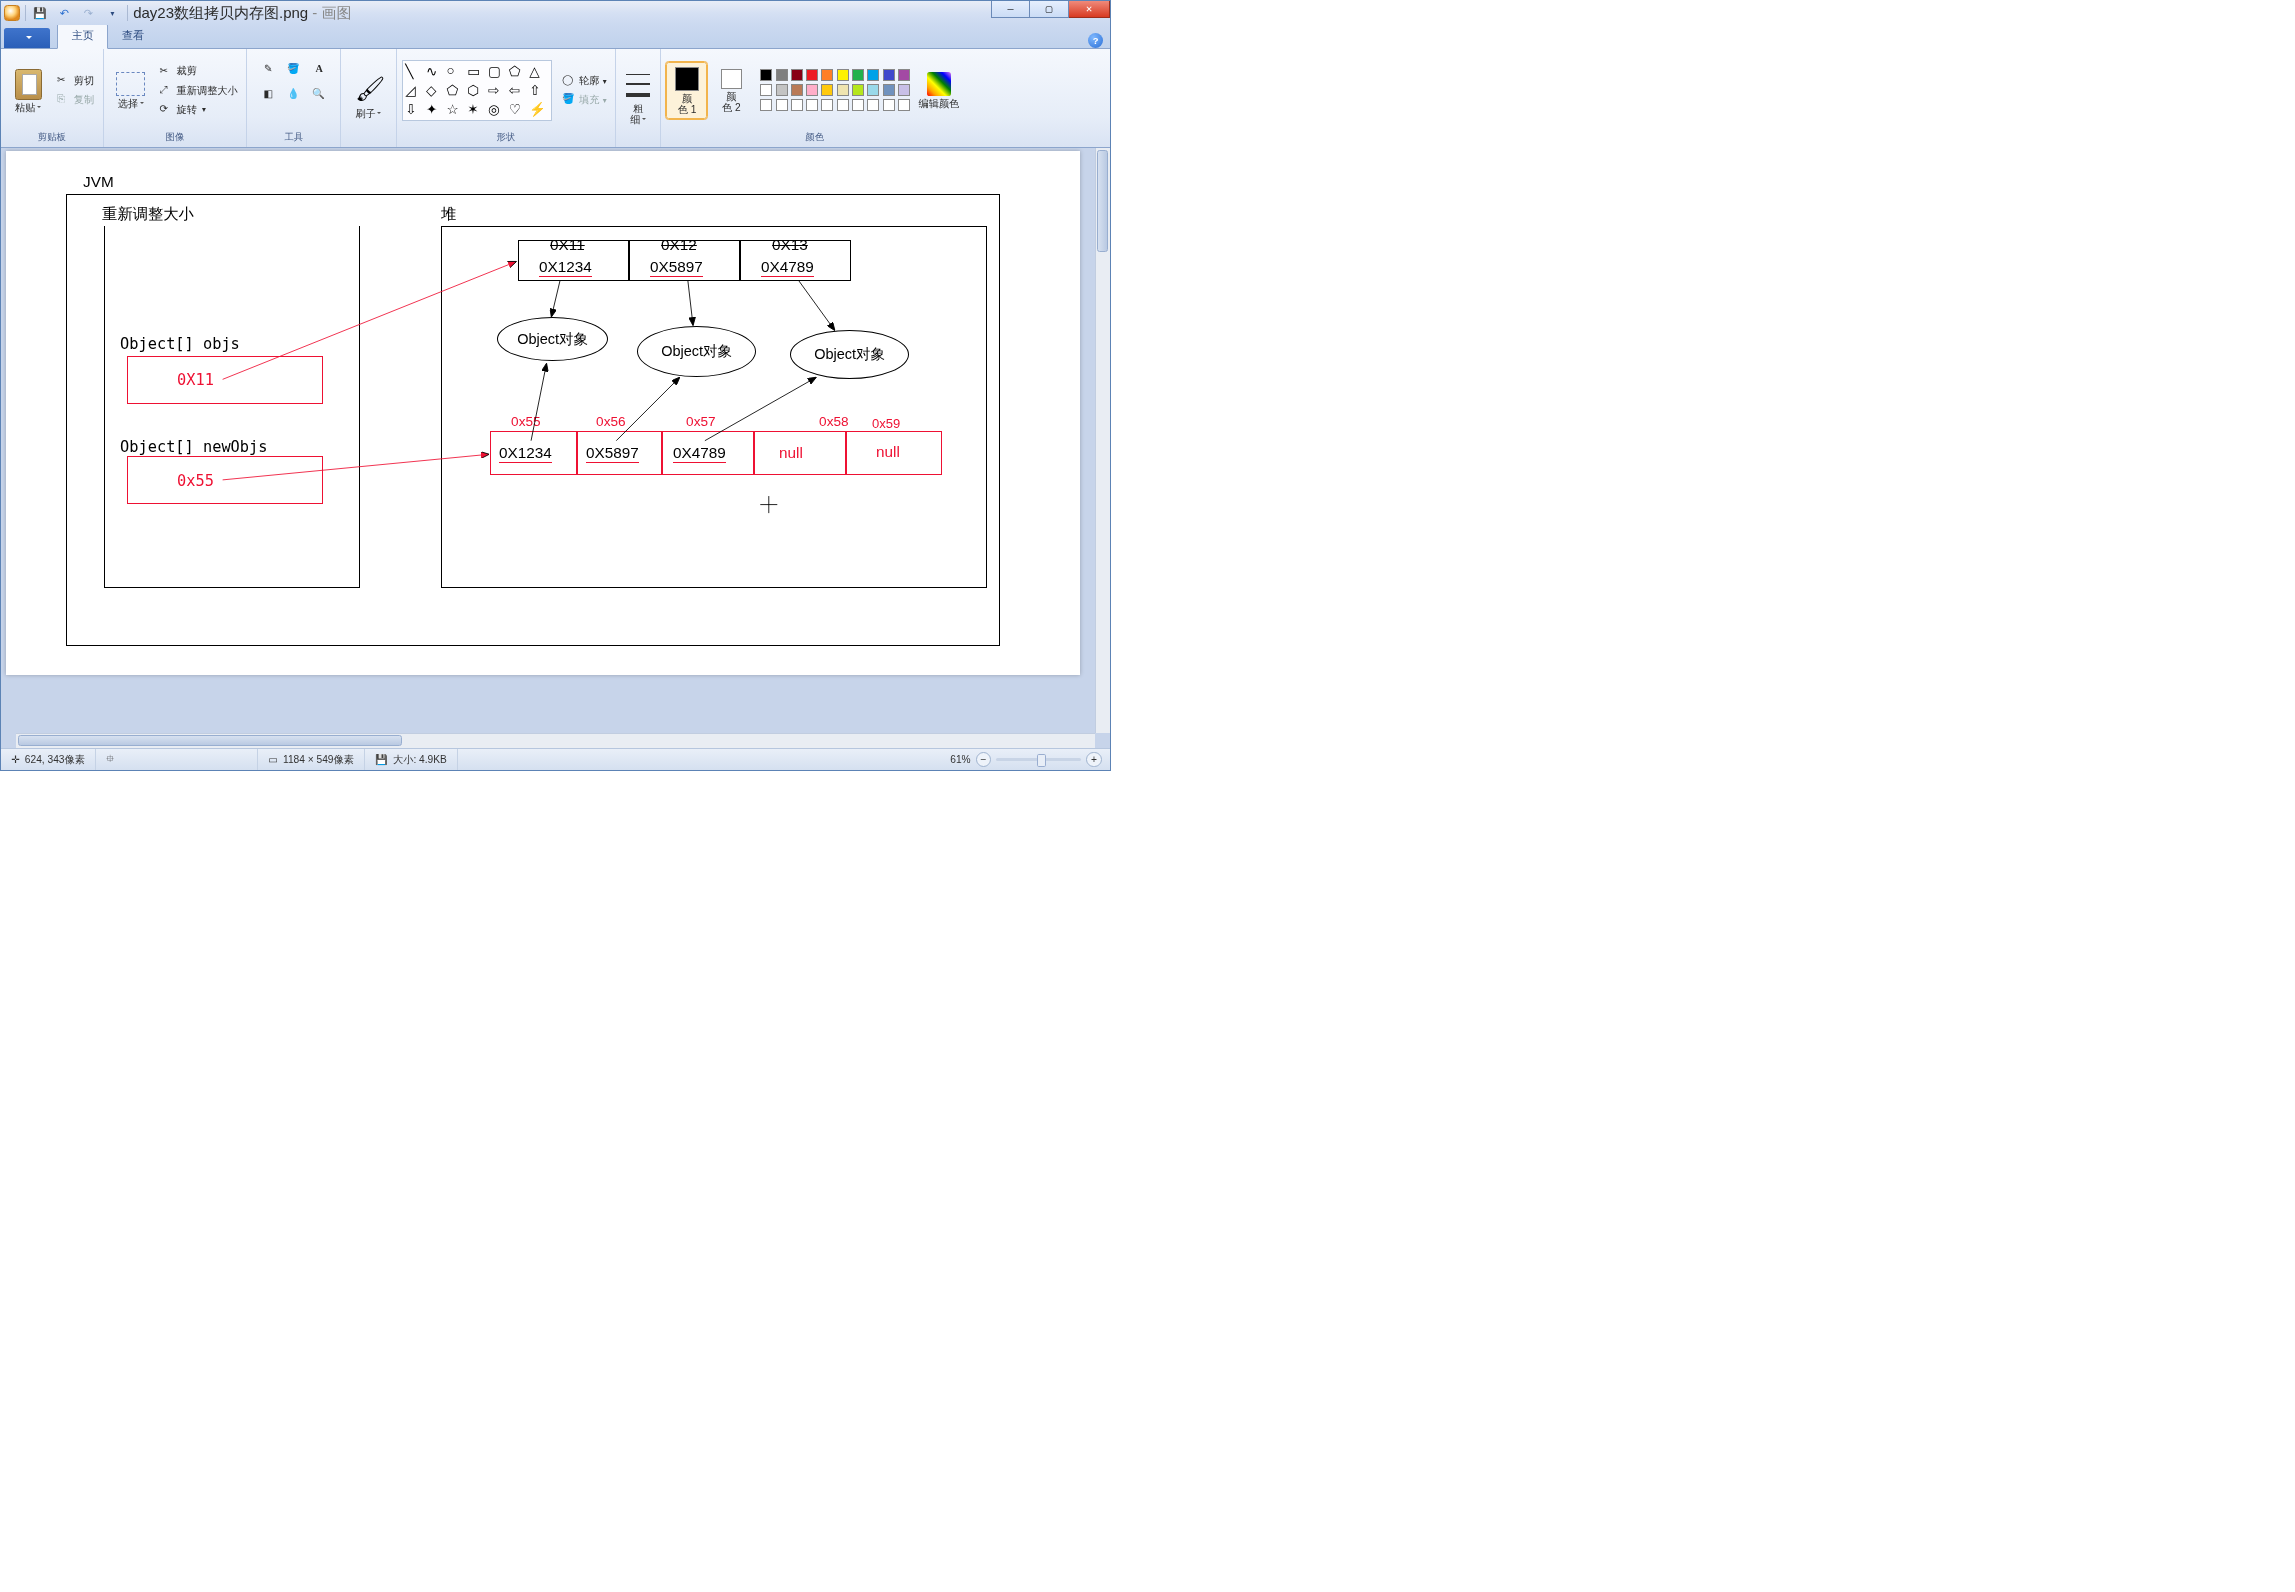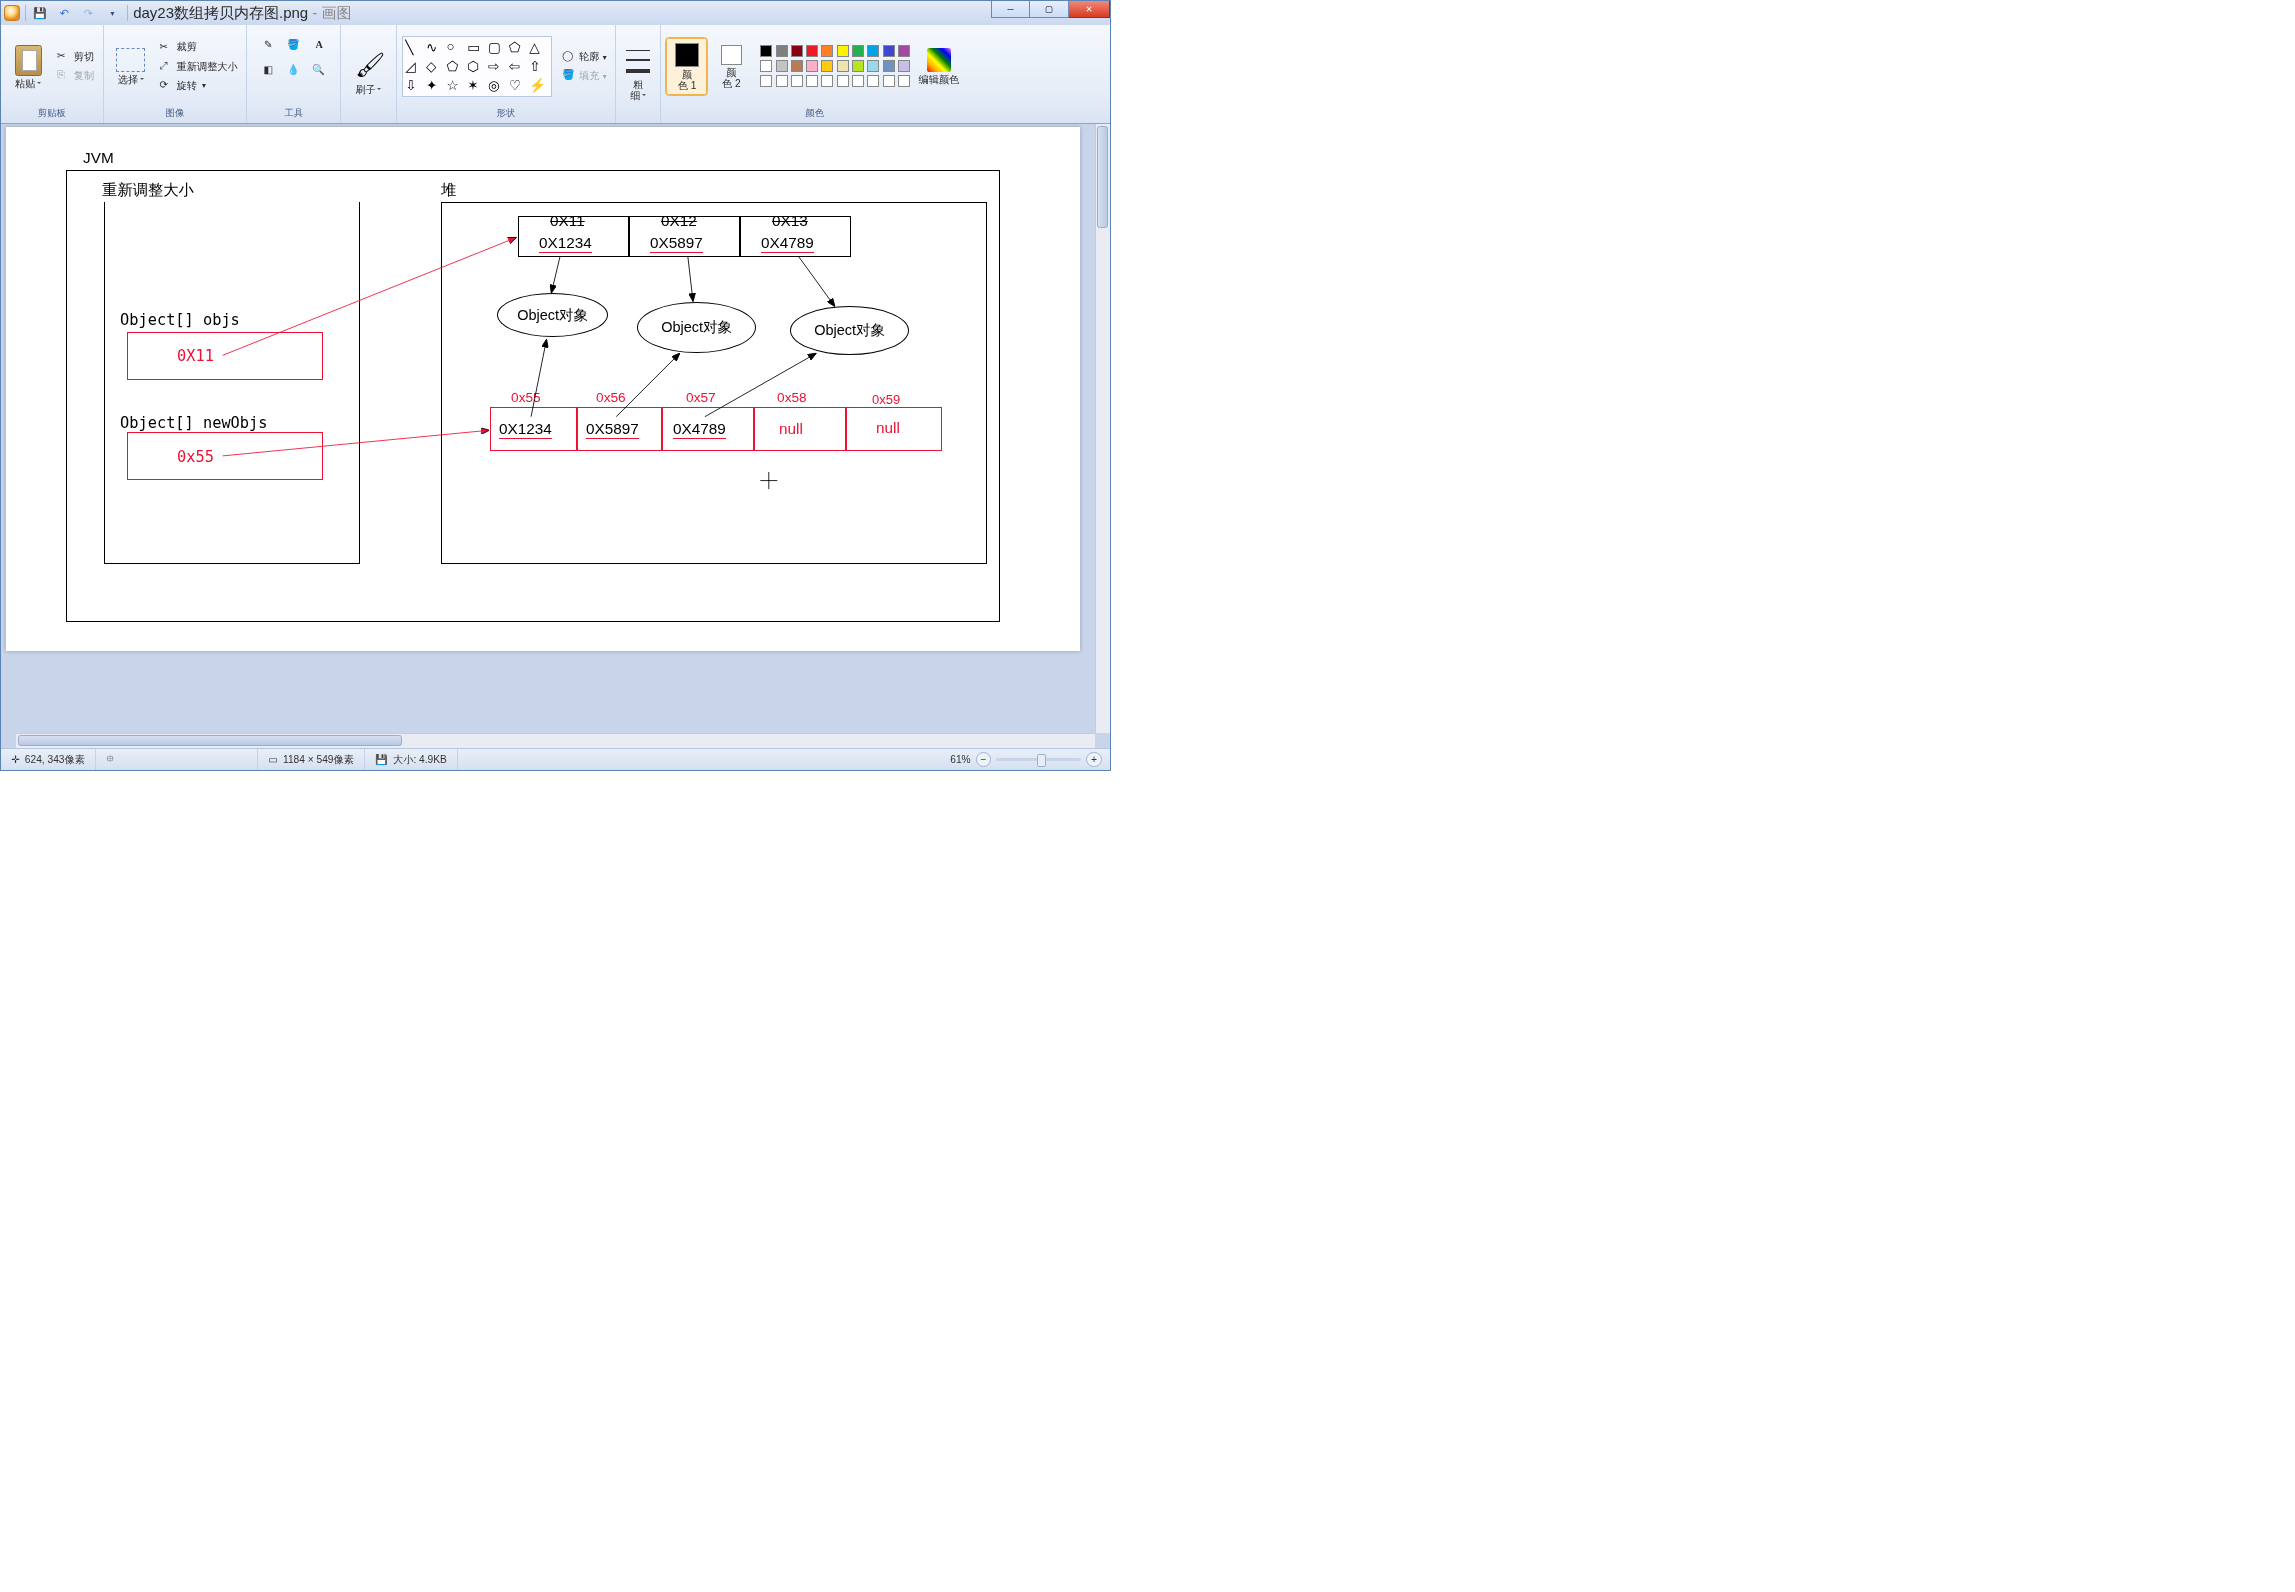--- a/index.html
+++ b/index.html
@@ -87,20 +87,26 @@
     <span class="title-text">
       <span>day23数组拷贝内存图.png</span><span class="dim"> - </span><span class="dim">画图</span>
     </span>
     <div class="win-controls">
       <div class="win-btn">─</div>
       <div class="win-btn">▢</div>
       <div class="win-btn win-close">✕</div>
     </div>
   </div>
 
+  <div class="ribbon-tabs">
+    <div class="file-btn"></div>
+    <div class="tab active">主页</div>
+    <div class="tab">查看</div>
+    <div class="help-btn">?</div>
+  </div>
 
   <div class="ribbon">
 
     <div class="group">
       <div class="group-body">
         <div class="big-v">
           <span class="ic" style="background:linear-gradient(#d9b86f,#b98f4a);border:0.9px solid #8a6a33;border-radius:2.6px;position:relative">
             <span style="position:absolute;inset:4.3px 3.4px 3.4px 6px;background:#fff;border:0.9px solid #aaa"></span>
           </span>
           <span class="lbl dd">粘贴</span>
@@ -316,21 +322,21 @@
             </div>
 
           <div class="rbox" style="left:484px;top:280px;width:452px;height:44px"></div>
           <div class="rbox" style="left:570px;top:280px;width:0;height:44px"></div>
           <div class="rbox" style="left:655px;top:280px;width:0;height:44px"></div>
           <div class="rbox" style="left:747px;top:280px;width:0;height:44px"></div>
           <div class="rbox" style="left:839px;top:280px;width:0;height:44px"></div>
           <span class="txt rtxt" style="left:505px;top:263px;font-size:13.6px">0x55</span>
           <span class="txt rtxt" style="left:590px;top:263px;font-size:13.6px">0x56</span>
           <span class="txt rtxt" style="left:680px;top:263px;font-size:13.6px">0x57</span>
-          <span class="txt rtxt" style="left:771px;top:263px;font-size:13.6px">0x58</span>
+          <span class="txt rtxt" style="left:813px;top:263px;font-size:13.6px">0x58</span>
           <span class="txt rtxt" style="left:866px;top:265px;font-size:13px">0x59</span>
           <span class="txt" style="left:493px;top:293px;border-bottom:0.9px solid #e13">0X1234</span>
           <span class="txt" style="left:580px;top:293px;border-bottom:0.9px solid #e13">0X5897</span>
           <span class="txt" style="left:667px;top:293px;border-bottom:0.9px solid #e13">0X4789</span>
           <span class="txt rtxt" style="left:773px;top:293px">null</span>
           <span class="txt rtxt" style="left:870px;top:292px">null</span>
 
           <svg class="arr" style="left:0;top:0;width:1074px;height:524px" viewBox="0 0 1260 615" width="1074" height="524">
             <defs>
               <marker id="ah" markerWidth="10" markerHeight="8" refX="9" refY="4" orient="auto">

